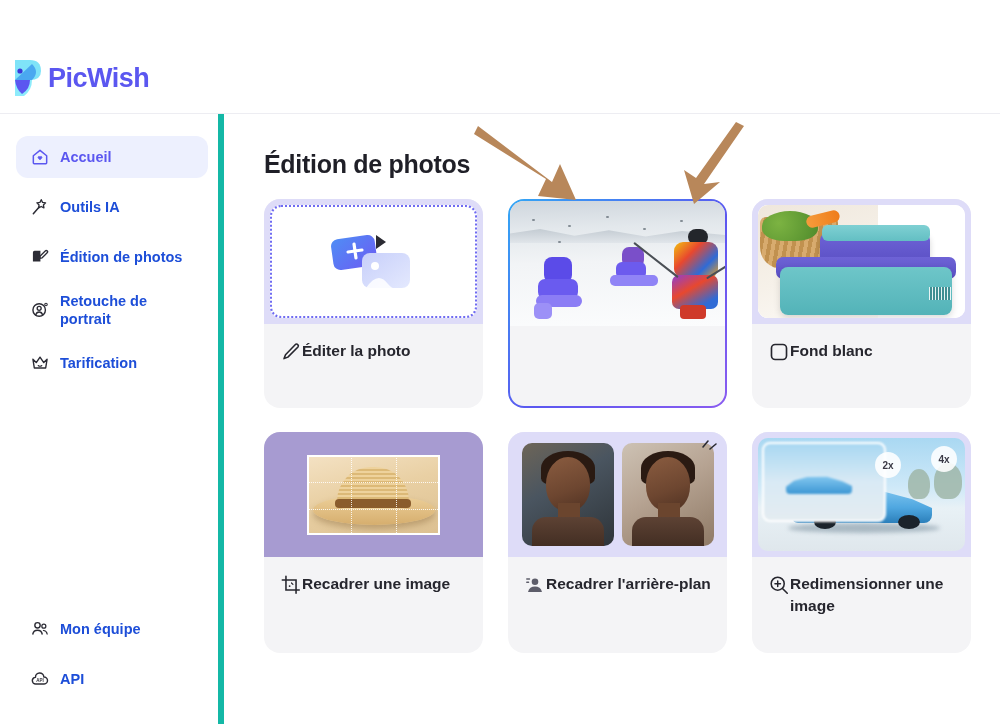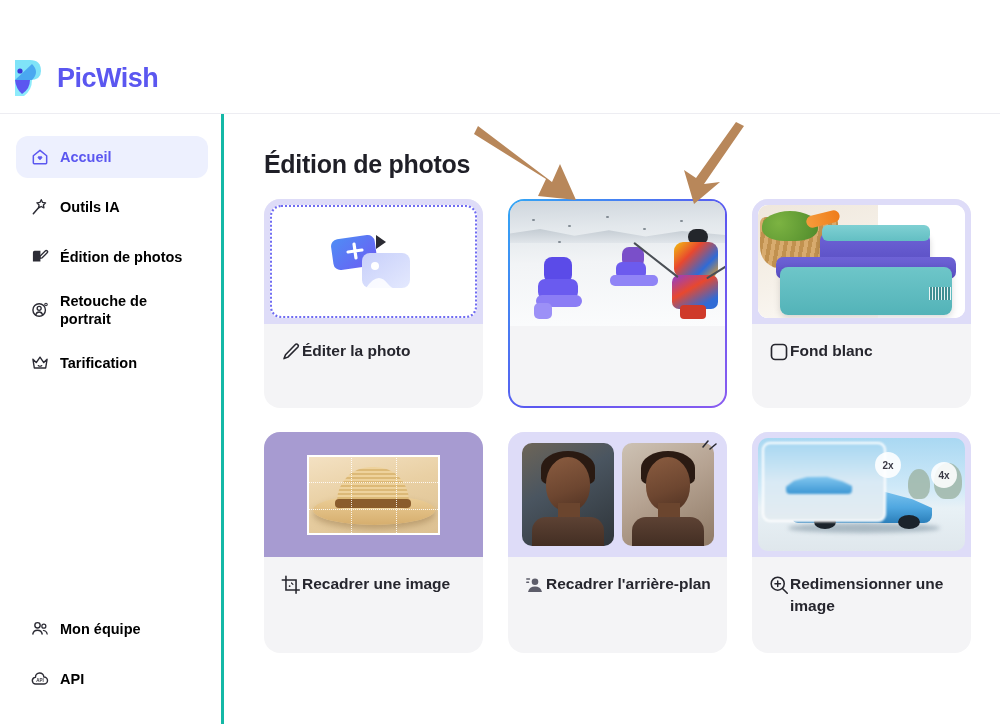--- a/index.html
+++ b/index.html
@@ -12,40 +12,40 @@
   #app { position: relative; width: 1000px; height: 724px; background:#fff; }
 
   
   .header {
     position: absolute; top: 0; left: 0; width: 1000px; height: 114px;
     background: #ffffff;
     border-bottom: 1px solid #ededf2;
   }
   .logo-wrap {
     position: absolute; left: 10px; top: 57px; height: 42px;
-    display: flex; align-items: center; gap: 9px;
+    display: flex; align-items: center; 
   }
   .logo-mark { width: 38px; height: 40px; display:block; }
   .logo-text {
     font-size: 27px; font-weight: 700; color: #5B57F0;
     letter-spacing: -0.5px;
   }
 
   
   .sidebar {
     position: absolute; top: 114px; left: 0; width: 224px; height: 610px;
-    background: #ffffff; border-right: 3px solid #14b8a6;
+    background: #ffffff; border-right: 6px solid #14b8a6;
   }
   .nav-top { position:absolute; top: 22px; left: 0; width: 224px; }
   .nav-bottom { position:absolute; top: 494px; left: 0; width: 188px; }
   .nav-item {
     display: flex; align-items: center; gap: 10px;
     margin: 0 16px 8px 16px; padding: 11px 14px;
     border-radius: 12px; cursor: pointer;
-    color: #000000; font-size: 14.5px; font-weight: 600;
+    color: #1d4ed8; font-size: 14.5px; font-weight: 600;
     line-height: 1.25;
   }
   .nav-item .ic { flex: 0 0 20px; width: 20px; height: 20px; display:block; }
   .nav-item.active { background: #EDF0FE; color: #5B57F0; }
   .nav-item.active .ic path, .nav-item.active .ic circle { stroke: #5B57F0; }
   .nav-item .label { white-space: pre-line; }
   .nav-item.compact { padding: 6px 14px; }
 
   
   .main {
@@ -230,21 +230,21 @@
     background: linear-gradient(180deg,#84c8f0,#3d97d4);
     clip-path: polygon(0 60%, 12% 26%, 32% 6%, 62% 4%, 86% 30%, 100% 56%, 100% 100%, 0 100%);
   }
   .badge {
     position:absolute; width: 26px; height: 26px; border-radius: 50%;
     background: rgba(255,255,255,.88); color:#3a3a46;
     font-size: 10px; font-weight: 700;
     display:flex; align-items:center; justify-content:center;
   }
   .badge.b2 { right: 6px; top: 6px; }
-  .badge.b4 { right: 8px; top: 24px; }
+  .badge.b4 { right: 8px; top: 8px; }
 
   
   .arrow { position: absolute; pointer-events: none; }
 </style>
 </head>
 <body>
 
 <div id="app">
 
   <div class="header">

